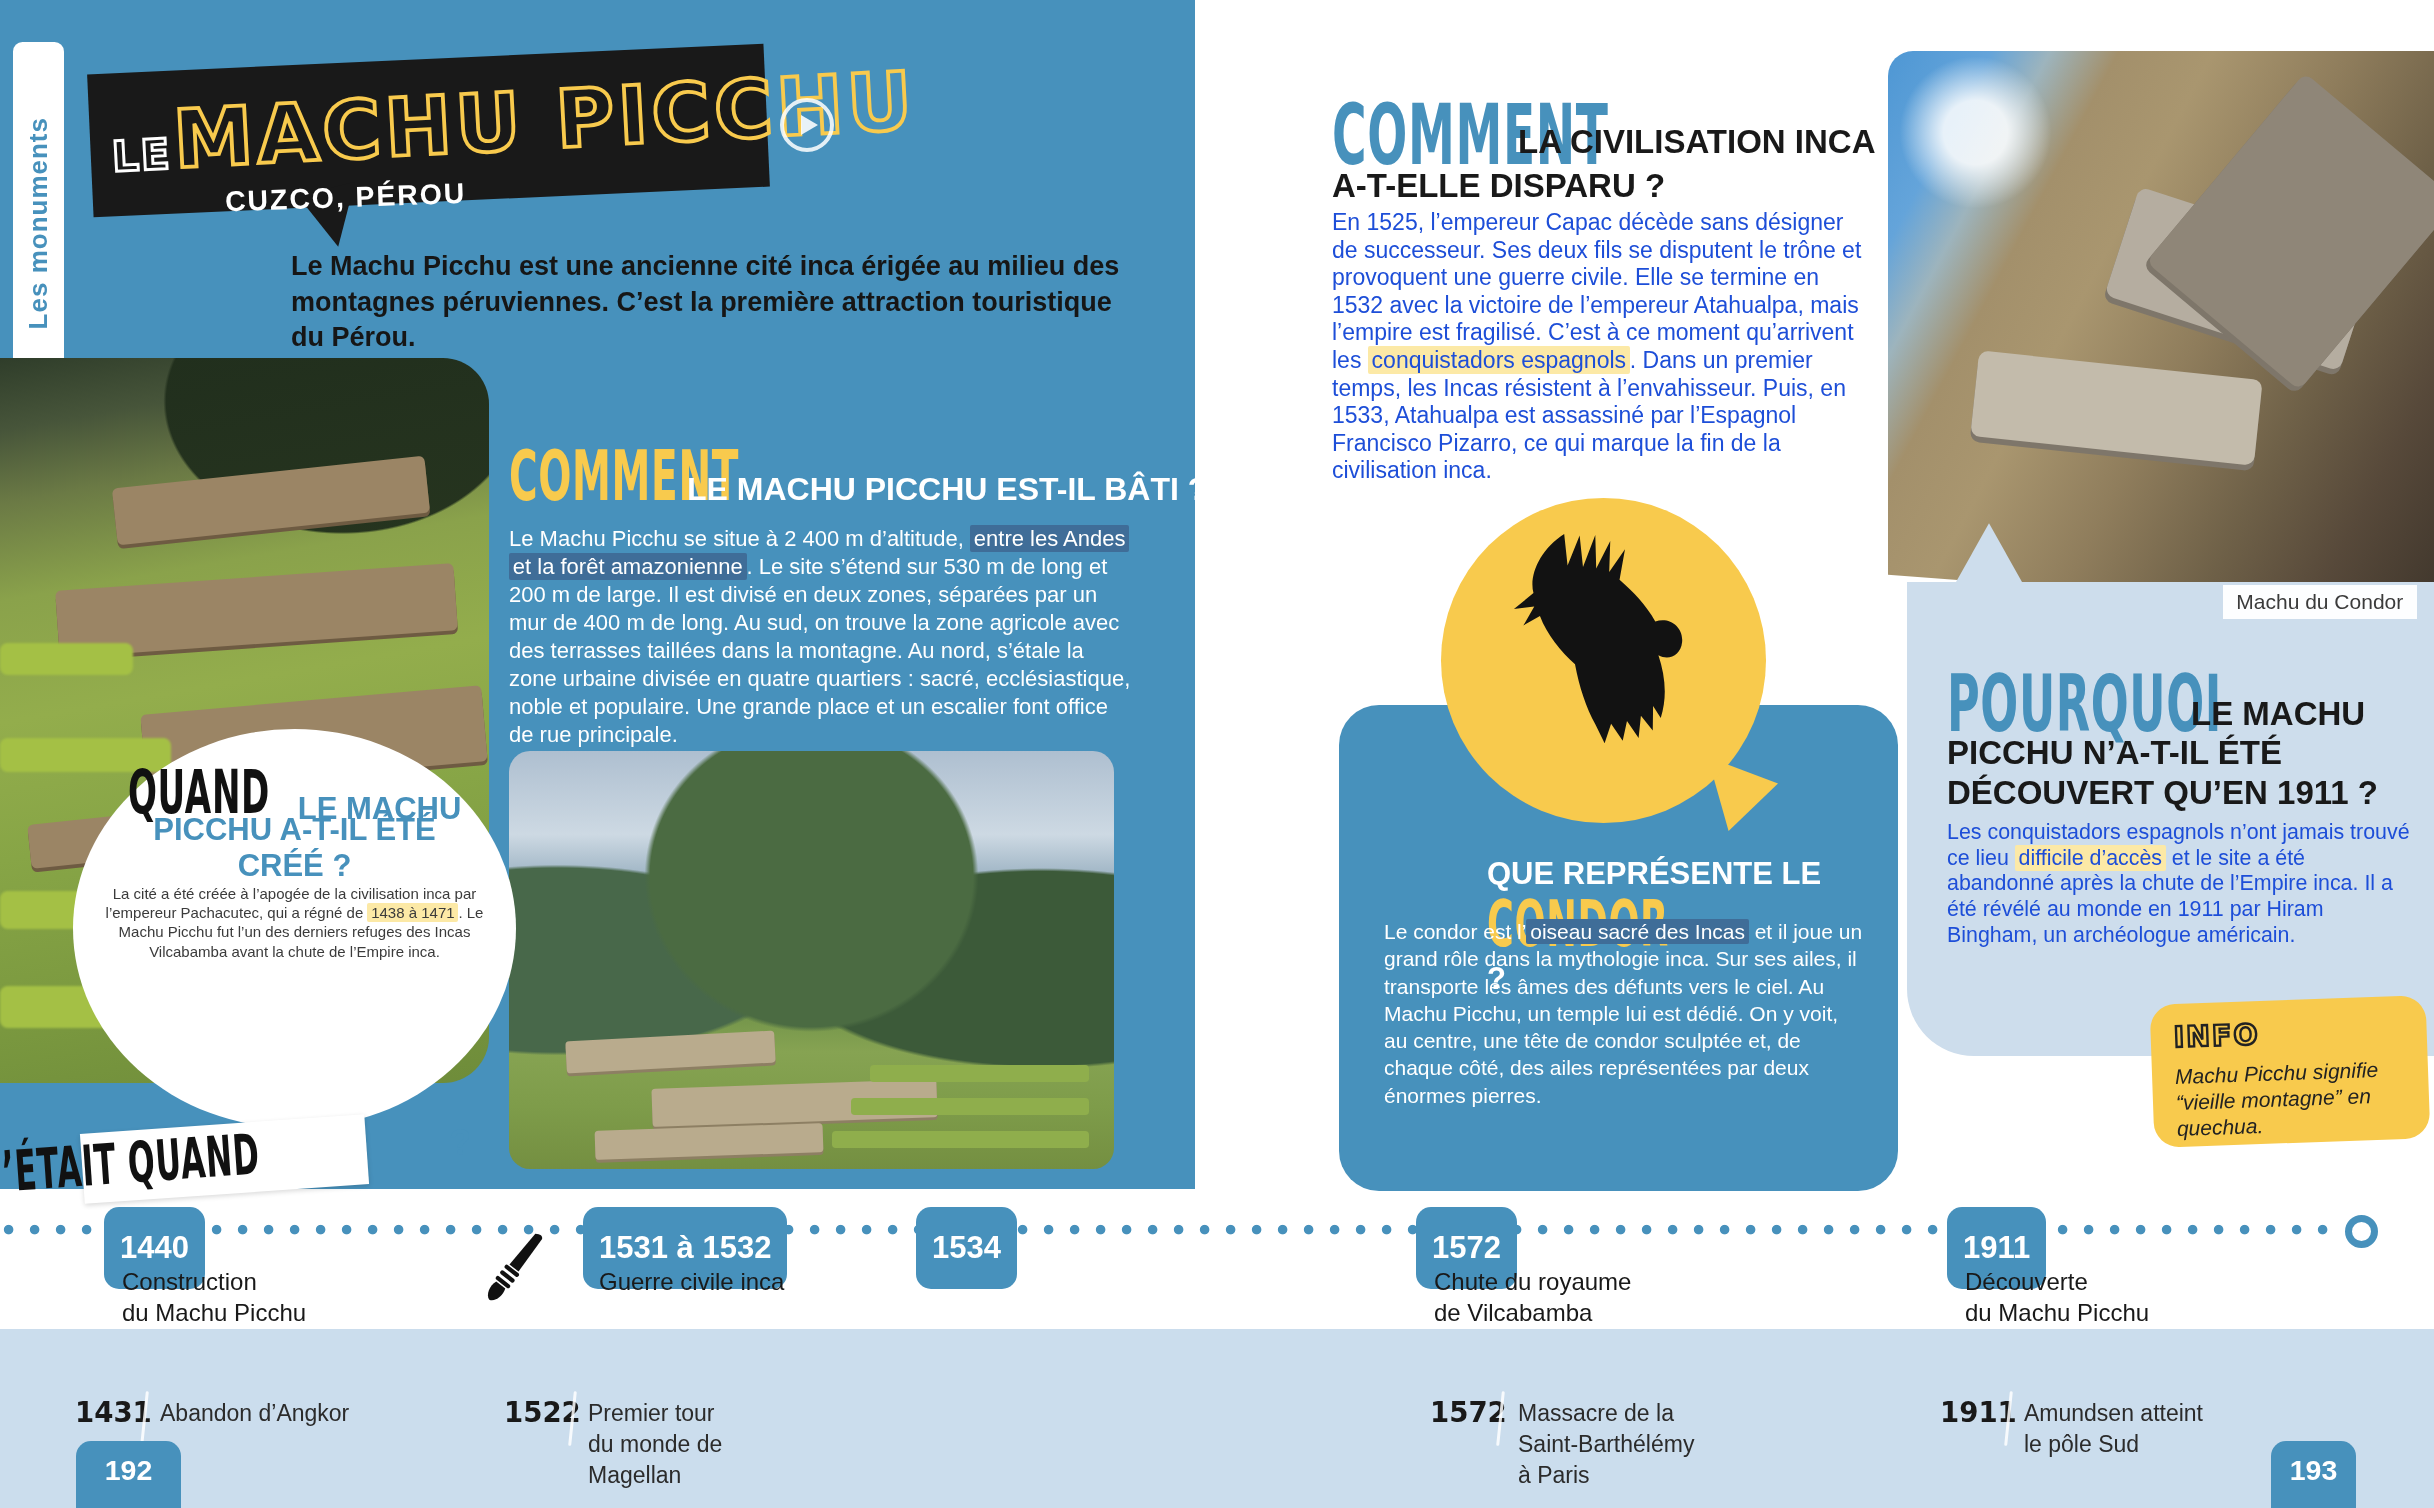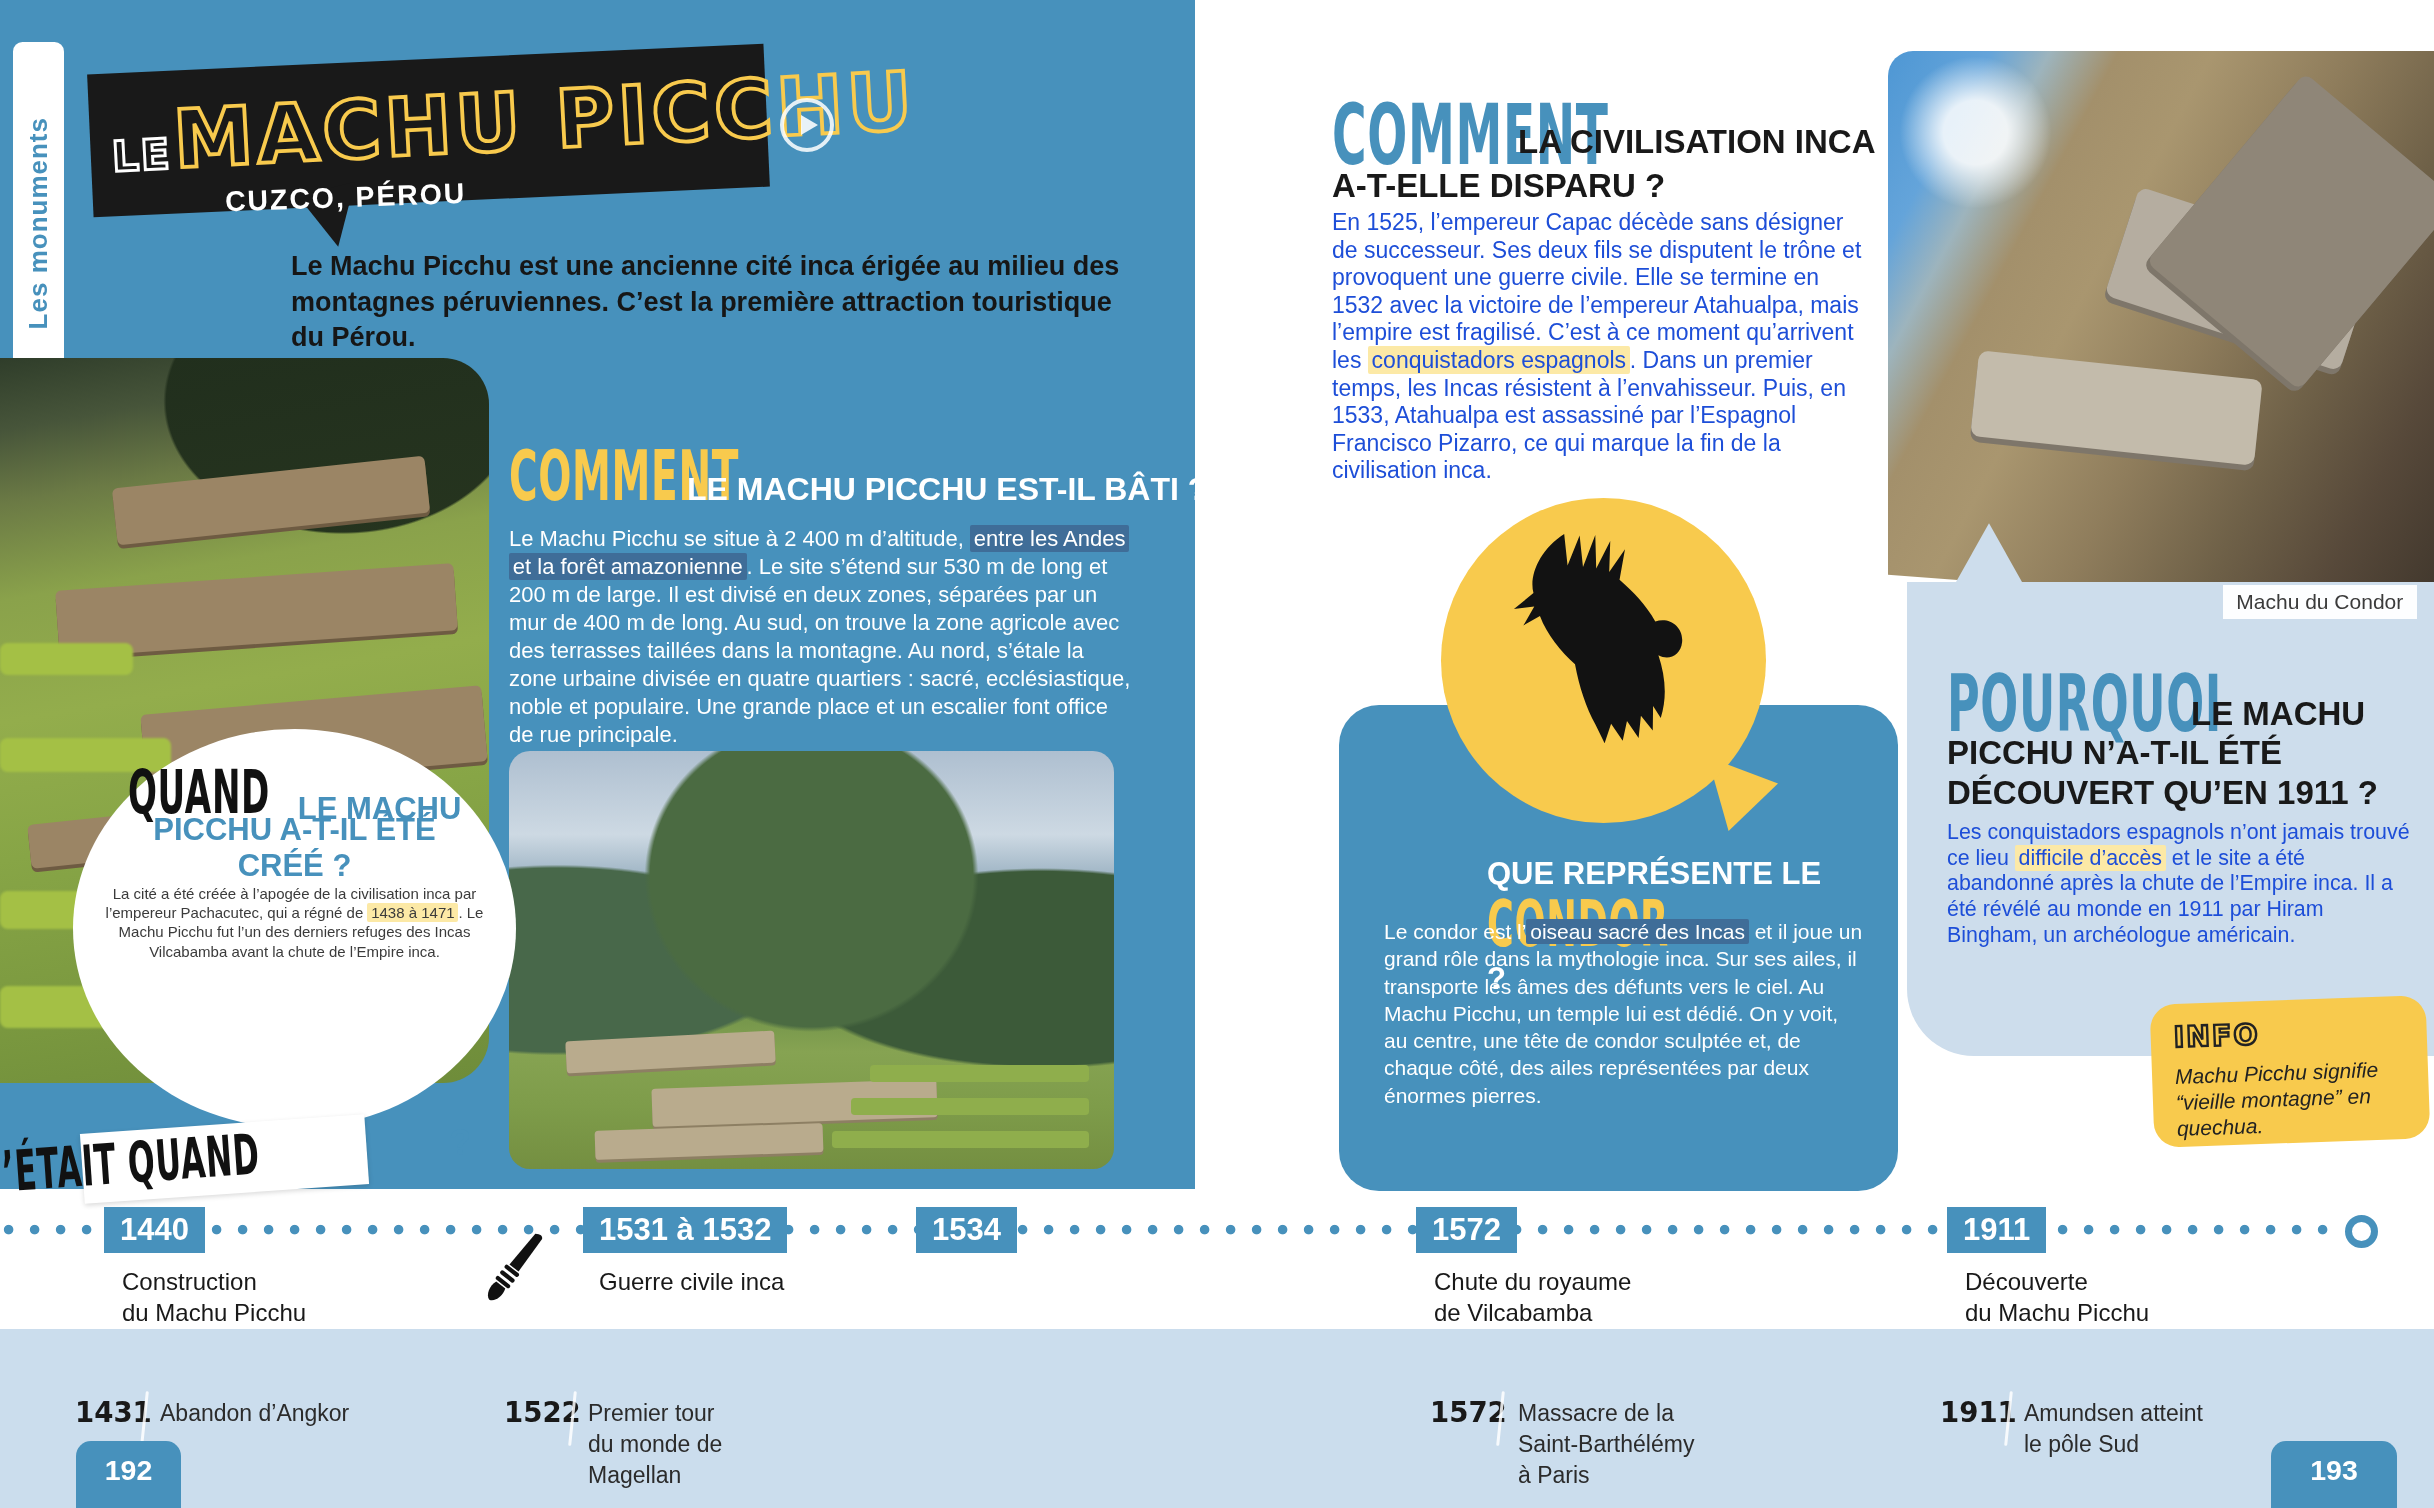--- a/index.html
+++ b/index.html
@@ -115,37 +115,37 @@
   .condor-h .kick{font-size:59px;color:#f8ca4d;margin-left:13.3px;margin-right:-88px;}
   .condor-h .q{font-size:31px;font-weight:bold;color:#ffffff;margin-left:103px;}
   .condor-body{left:1384px;top:918px;width:480px;font-size:21px;line-height:1.3;}
 
   
   .tl-dots{left:0;top:1221px;width:2342px;height:17px;
      background-image:radial-gradient(circle 4.8px at 8.6px 8.6px,#4791bc 4.3px,rgba(0,0,0,0) 5.2px);
      background-size:26px 17px;background-repeat:repeat-x;}
   .tl-end{left:2345px;top:1215px;width:19px;height:19px;border:7.6px solid #4791bc;border-radius:50%;background:#ffffff;}
   .tl-badge{position:absolute;top:1207px;background:#4791bc;color:#ffffff;font-weight:bold;font-size:31px;
-            padding:5px 16px;white-space:nowrap;}
+            padding:23px 16px;white-space:nowrap;border-radius:15px;}
   .tl-label{position:absolute;top:1266px;font-size:24px;color:#191919;line-height:1.3;}
   .dagger{left:471px;top:1225px;width:86px;height:86px;}
 
   
   .bottom-strip{left:0;top:1329px;width:2435px;height:180px;background:#cbdded;}
   .pendant{left:82px;top:1339px;}
   .pendant .kick{font-size:38px;color:#4791bc;}
   .we-year{position:absolute;top:1396px;font-size:27.6px;font-weight:800;color:#191919;font-family:"DejaVu Sans",sans-serif;}
   .we-lines{position:absolute;top:1398px;font-size:23px;color:#2b2b2b;line-height:1.35;}
   .we-div{position:absolute;top:1391px;width:2.9px;height:55px;background:rgba(255,255,255,.85);
           border-radius:1.9px;transform:rotate(6deg);}
 
   .pg-badge{position:absolute;top:1441px;height:68px;background:#4791bc;color:#ffffff;font-weight:bold;
             font-size:28.5px;border-radius:15px 15px 0 0;display:flex;justify-content:center;padding-top:13.3px;box-sizing:border-box;}
   .pg-left{left:76px;width:105px;}
-  .pg-right{left:2271px;width:126px;}
+  .pg-right{left:2271px;width:85px;}
 </style>
 </head>
 <body>
 
 <div class="page">
 
   <div class="abs blue-panel"></div>
 
   <div class="abs side-tab">
     <span>Les monuments</span>

